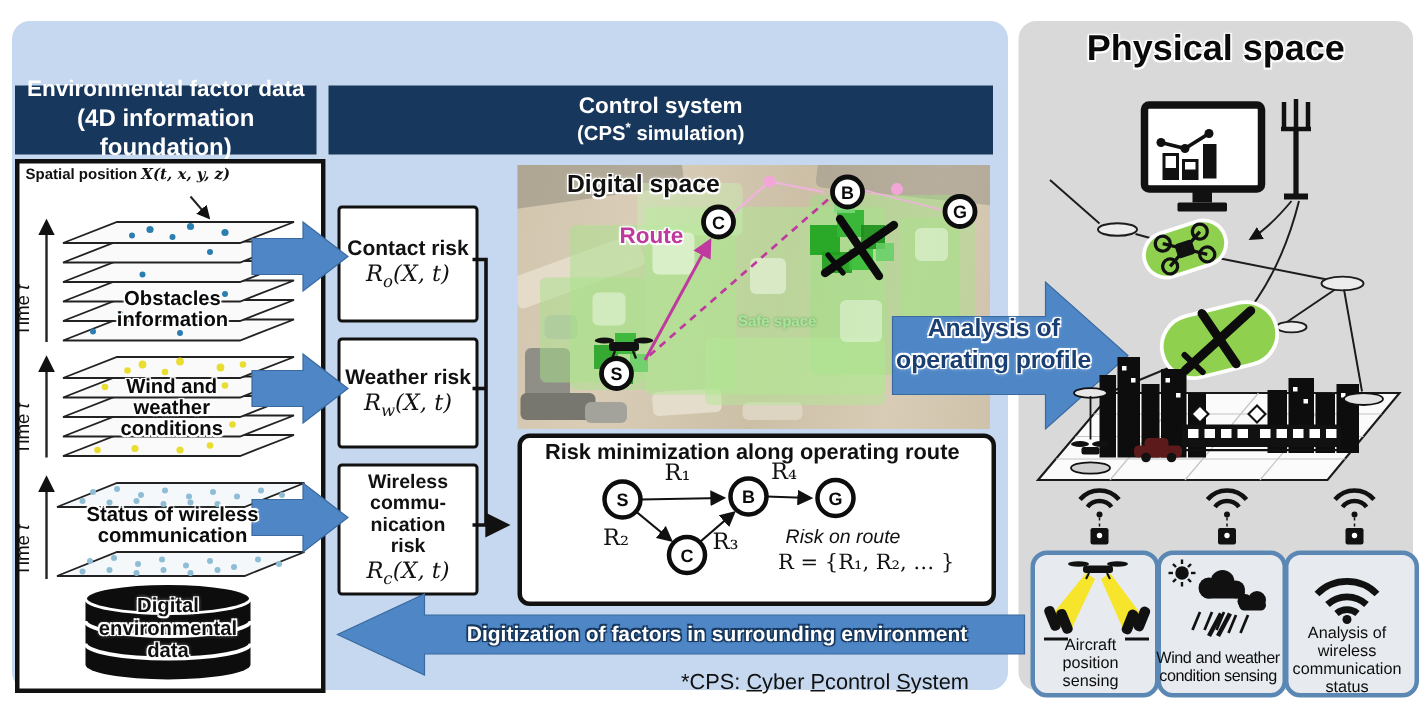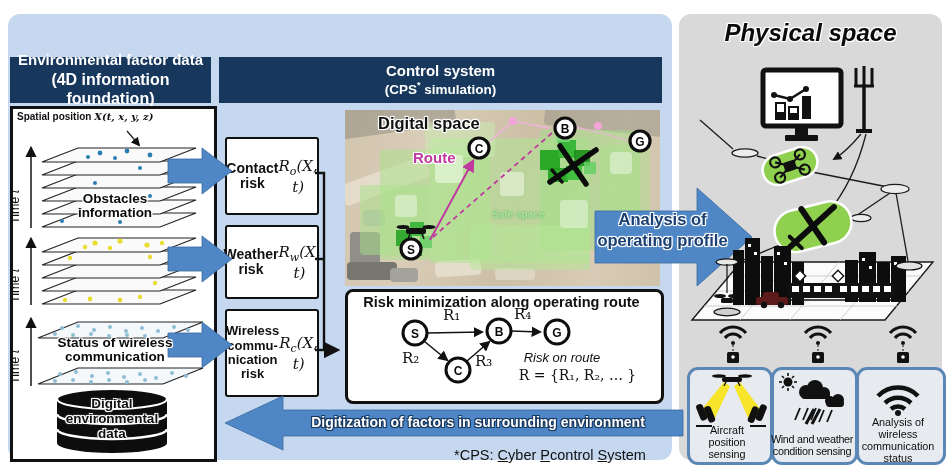--- a/index.html
+++ b/index.html
@@ -7,21 +7,21 @@
           font-family:"Liberation Sans",sans-serif;color:#111;}
   .abs{position:absolute;}
   .ow{text-shadow:-1px -1px 0 #fff,1px -1px 0 #fff,-1px 1px 0 #fff,1px 1px 0 #fff,0 0 3px #fff;}
   .onavy{text-shadow:-1px -1px 0 #17375d,1px -1px 0 #17375d,-1px 1px 0 #17375d,1px 1px 0 #17375d,0 0 2px #17375d;}
   .panel-blue{background:#c6d8ef;border-radius:12px;}
   .panel-gray{background:#d9d9d9;border-radius:12px;}
   .hdr{background:#17375d;color:#fff;display:flex;flex-direction:column;align-items:center;justify-content:center;
        font-weight:bold;text-align:center;line-height:1.22;}
   .title-main{font-size:26px;font-weight:bold;text-align:center;color:#0a0a0a;}
   .whitebox{background:#fff;border:3px solid #111;}
-  .riskbox{background:#fff;border:2.5px solid #111;border-radius:3px;display:flex;flex-direction:row;
+  .riskbox{background:#fff;border:2.5px solid #111;border-radius:3px;display:flex;flex-direction:column;
            align-items:center;justify-content:center;text-align:center;}
   .riskname{font-size:14px;font-weight:bold;line-height:1.1;}
   .formula{font-family:"DejaVu Serif",serif;font-style:italic;font-size:15px;}
   .formula sub{font-size:11px;}
   .math-i{font-family:"DejaVu Serif",serif;font-style:italic;}
   .vlabel{transform:rotate(-90deg);transform-origin:left top;font-size:12.5px;white-space:nowrap;}
   .stacklabel{font-size:13.5px;font-weight:bold;text-align:center;line-height:1.05;color:#0b0b0b;}
   .dspace{background:linear-gradient(103deg,#d2c5ae 0%,#d9cdb8 25%,#ccbfa6 55%,#d8ccb6 80%,#cfc2ab 100%);overflow:hidden;}
   .dv{position:absolute;border-radius:4px;}
   .nodefont{font:bold 12px "Liberation Sans",sans-serif;fill:#0b0b0b;}
@@ -485,31 +485,32 @@
     </g>
 
     <g stroke="#111" fill="none">
       <path d="M878,396 A28,28 0 0 1 918,396" stroke-width="4.5"></path>
       <path d="M885,403 A19,19 0 0 1 911,403" stroke-width="4.5"></path>
       <path d="M891,409 A11,11 0 0 1 905,409" stroke-width="4.5"></path>
       <circle cx="898" cy="413" r="3" fill="#111" stroke="none"></circle>
     </g>
   </svg>
 
-  <div class="abs title-main ow" style="left:679px;top:19px;width:263px;font-size:24px;font-style:italic;">Physical space</div>
+  <div class="abs title-main ow" style="left:679px;top:19px;width:263px;font-size:24px;">Physical space</div>
 
   <div class="abs" style="left:17px;top:111px;font-size:10px;font-weight:bold;">
     <span>Spatial position </span><span class="math-i">X(t, x, y, z)</span>
   </div>
 
   <div class="abs vlabel" style="left:8px;top:224px;"><span>Time </span><i>t</i></div>
   <div class="abs vlabel" style="left:8px;top:303px;"><span>Time </span><i>t</i></div>
   <div class="abs vlabel" style="left:8px;top:384px;"><span>Time </span><i>t</i></div>
 
   <div class="abs stacklabel ow" style="left:60px;top:192px;width:110px;">Obstacles information</div>
+  <div class="abs stacklabel ow" style="left:62px;top:251px;width:105px;">Wind and weather conditions</div>
   <div class="abs stacklabel ow" style="left:55px;top:336px;width:120px;">Status of wireless communication</div>
 
   <div class="abs ow" style="left:57px;top:396px;width:110px;text-align:center;font-size:13.5px;font-weight:bold;line-height:1.12;color:#111;">
     <div>Digital</div>
       <div>environmental</div>
       <div>data</div>
   </div>
 
   <div class="abs ow" style="left:378px;top:114px;font-size:16.5px;font-weight:bold;">Digital space</div>
   <div class="abs ow" style="left:413px;top:149px;font-size:15px;font-weight:bold;color:#c0399f;">Route</div>

